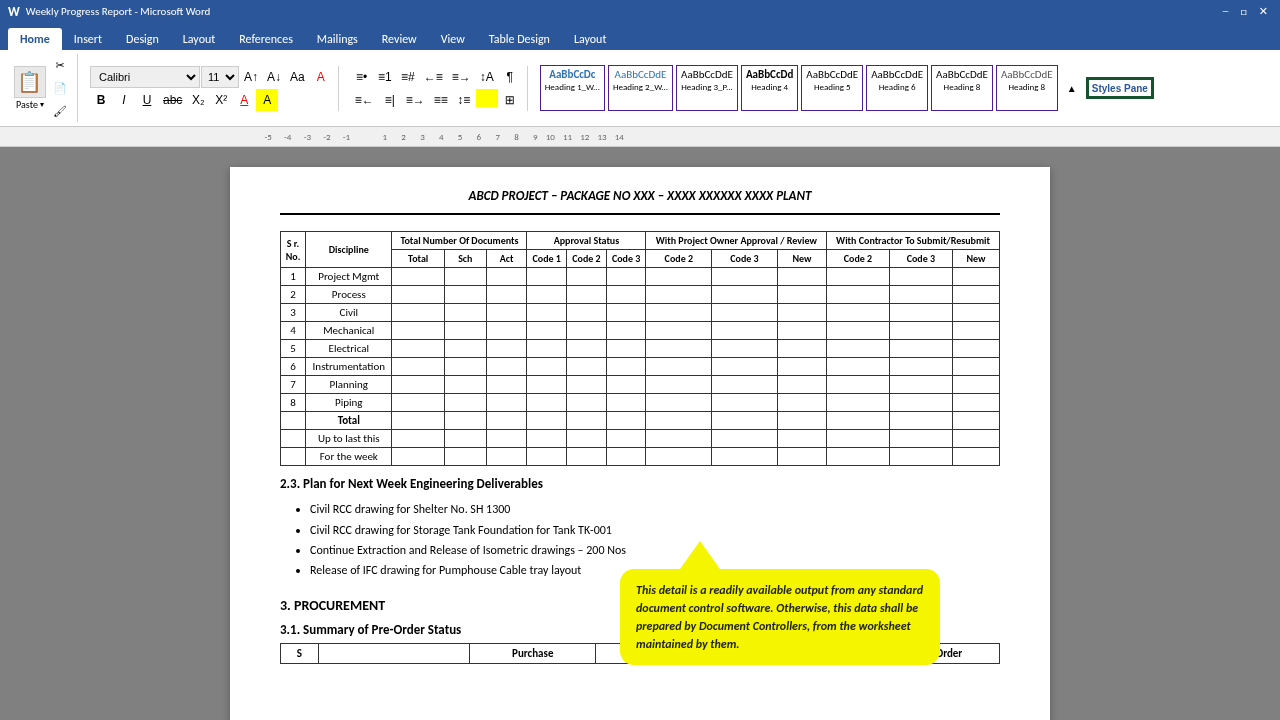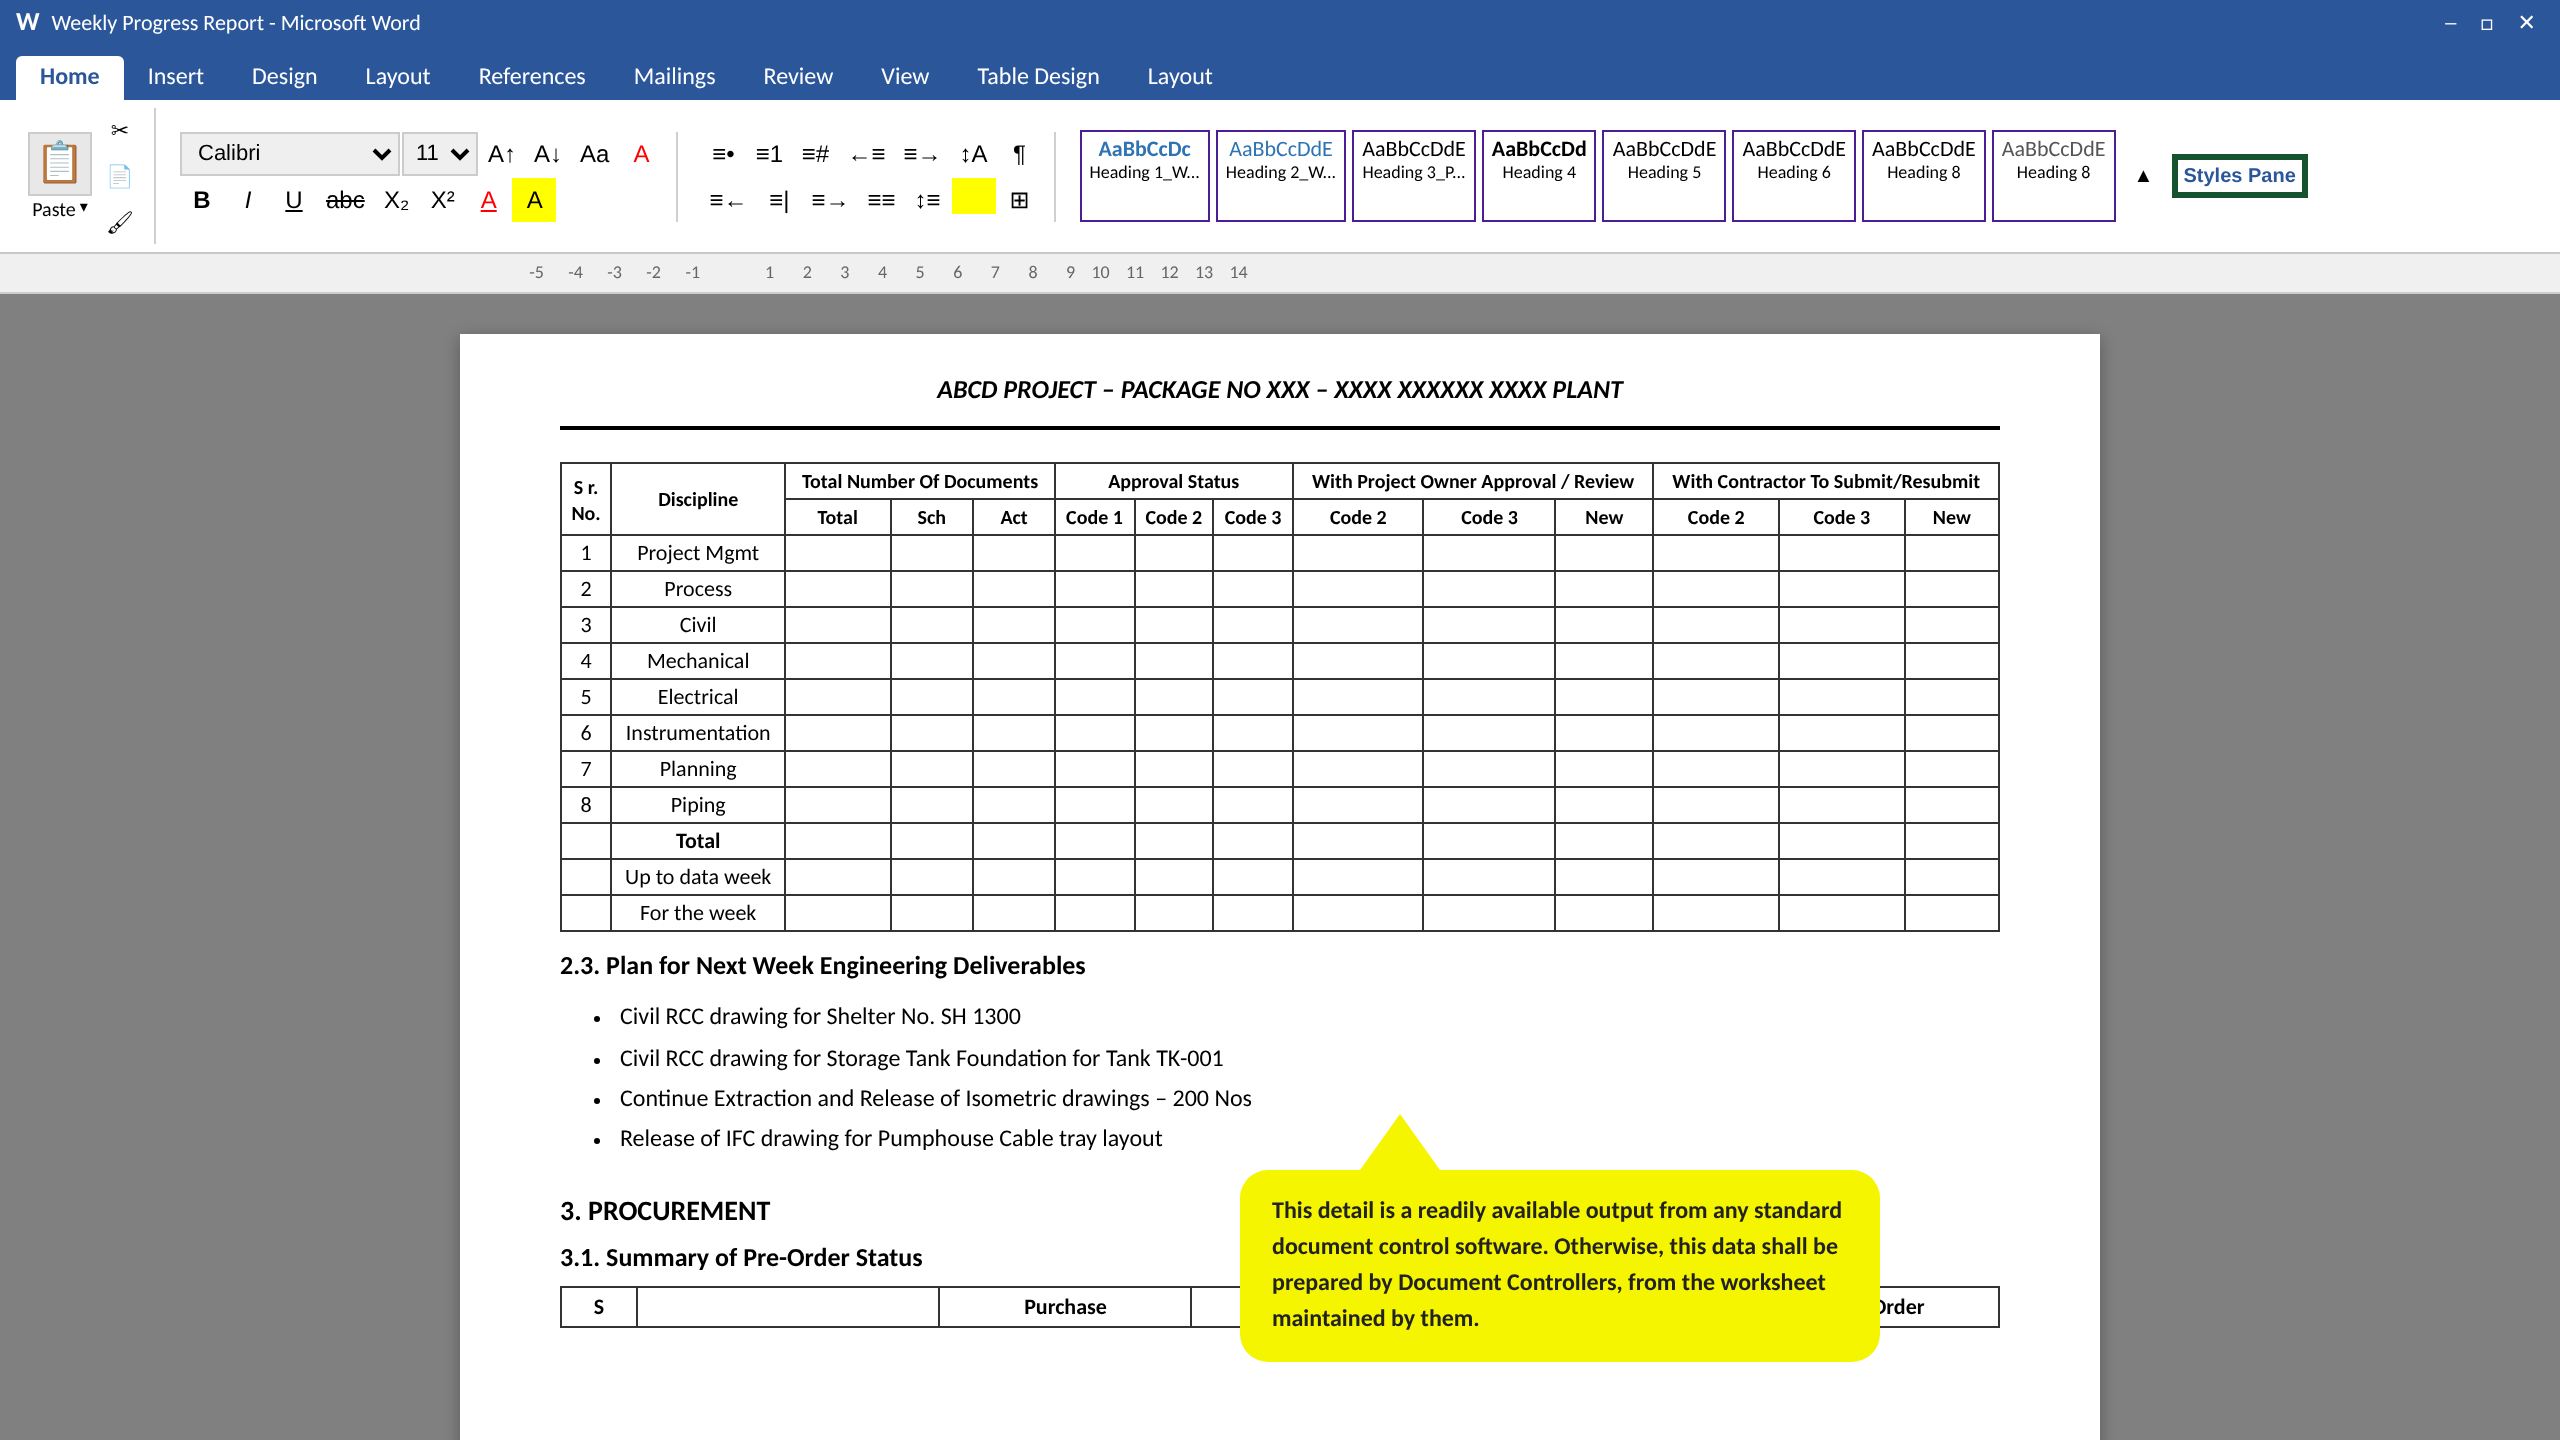--- a/index.html
+++ b/index.html
@@ -233,22 +233,23 @@
     .bottom-table th, .bottom-table td {
       border: 1px solid #333;
       padding: 3px 6px;
       text-align: center;
     }
 
     
     .callout-container {
       position: absolute;
       left: 340px;
-      top: 326px;
+      top: 310px;
       z-index: 10;
+      font-style: italic;
     }
     .callout-arrow {
       width: 0;
       height: 0;
       border-left: 20px solid transparent;
       border-right: 20px solid transparent;
       border-bottom: 28px solid #f5f500;
       margin-left: 60px;
     }
     .callout-box {
@@ -580,21 +581,21 @@
               <td></td>
             <td></td>
               <td></td>
               <td></td>
             <td></td>
               <td></td>
               <td></td>
           </tr>
           <tr>
             <td></td>
-            <td class="discipline-col">Up to data week</td>
+            <td class="discipline-col">Up to last this</td>
             <td></td>
               <td></td>
               <td></td>
             <td></td>
               <td></td>
               <td></td>
             <td></td>
               <td></td>
               <td></td>
             <td></td>

